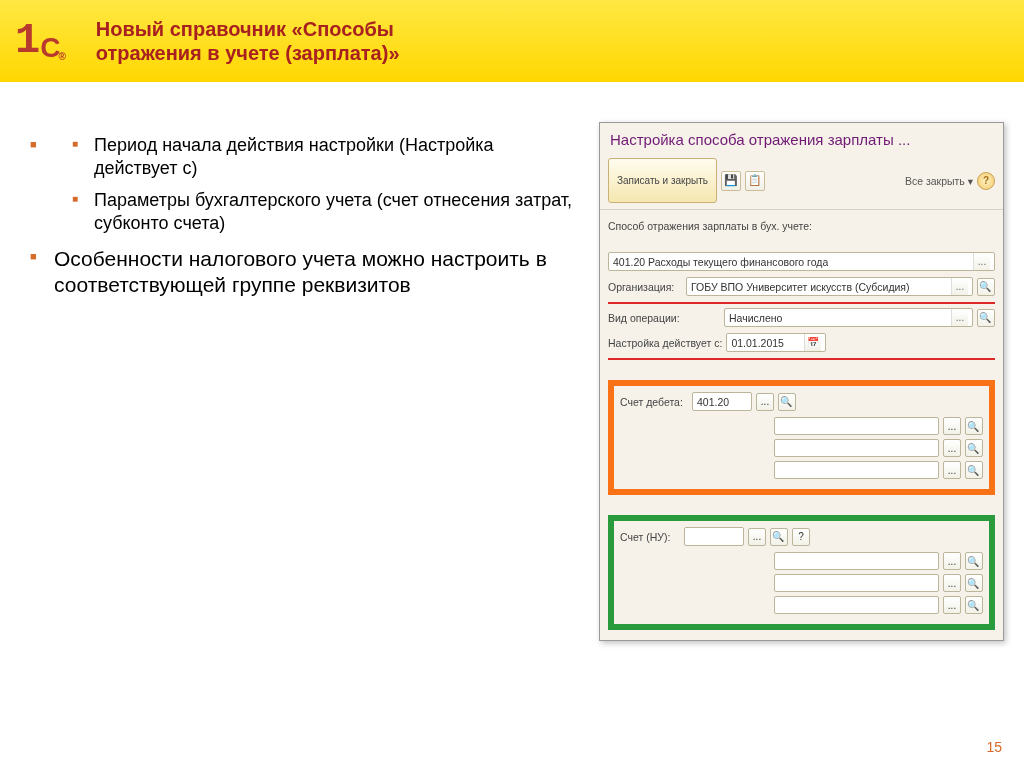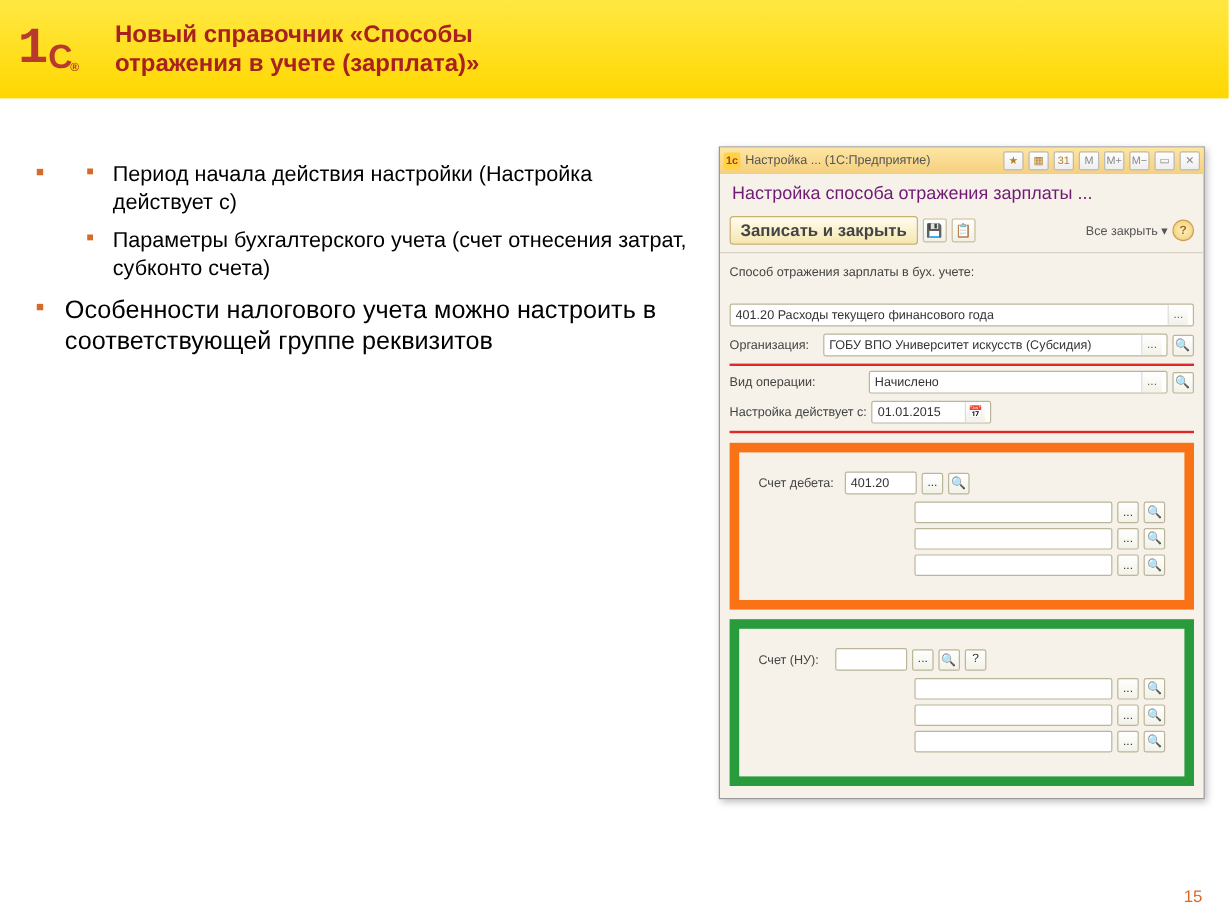--- a/index.html
+++ b/index.html
@@ -126,25 +126,25 @@
   padding: 4px 8px 6px;
   display: flex;
   align-items: center;
   gap: 4px;
   border-bottom: 1px solid #d8d2c4;
 }
 .btn {
   background: linear-gradient(#fffcee, #f5e7b0);
   border: 1px solid #c9b074;
   border-radius: 3px;
-  padding: 3px 8px;
-  font-size: 14px;
+  padding: 16px 8px;
+  font-size: 10px;
   color: #444;
   cursor: pointer;
-  font-weight: bold;
+  font-weight: normal;
 }
 .icon-btn {
   width: 20px; height: 20px;
   background: linear-gradient(#fff,#f0f0e8);
   border: 1px solid #cbbc96;
   border-radius: 2px;
   display: flex; align-items: center; justify-content: center;
   font-size: 11px;
   cursor: pointer;
 }
@@ -188,23 +188,23 @@
   display: flex; align-items: center; justify-content: center;
   border-left: 1px solid #ddd;
   font-size: 10px;
   cursor: pointer;
   color: #666;
   background: linear-gradient(#fff,#f2f2e8);
 }
 .mag-btn { width: 18px; height: 18px; border:1px solid #bbb59a; border-radius:2px; display:flex;align-items:center;justify-content:center;font-size:10px;cursor:pointer;background: linear-gradient(#fff,#f2f2e8);}
 .redline { height: 2px; background: #df2828; margin: 2px 0 4px; }
 .group-box {
-  border: 8px solid #f97316;
-  padding: 16px;
-  margin-top: 8px;
+  border: 6px solid #f97316;
+  padding: 6px;
+  margin-top: 20px;
 }
 .group-box.green { border-color: #2a9b3c; }
 .sub-field {
   display: flex; align-items: center; gap: 4px;
   justify-content: flex-end;
   margin-bottom: 4px;
 }
 .sub-field .inp {
   width: 165px; height: 18px; background:#fff; border:1px solid #bbb59a; border-radius:2px;
   display:flex; align-items:center;
@@ -238,32 +238,20 @@
         <ul class="sub-list">
           <li>Период начала действия настройки (Настройка действует с)</li>
           <li>Параметры бухгалтерского учета (счет отнесения затрат, субконто счета)</li>
         </ul>
       </li>
       <li>Особенности налогового учета можно настроить в соответствующей группе реквизитов</li>
     </ul>
   </div>
 
   <div class="window">
-    <div class="titlebar">
-      <div class="icon1c">1c</div>
-      <div class="win-title">Настройка ...  (1С:Предприятие)</div>
-      <div class="tb-btn small-icon">★</div>
-      <div class="tb-btn small-icon">▦</div>
-      <div class="tb-btn small-icon">31</div>
-      <div class="tb-btn">M</div>
-      <div class="tb-btn">M+</div>
-      <div class="tb-btn">M−</div>
-      <div class="tb-btn">▭</div>
-      <div class="tb-btn">✕</div>
-    </div>
 
     <div class="win-heading">Настройка способа отражения зарплаты ...</div>
 
     <div class="toolbar">
       <button class="btn">Записать и закрыть</button>
       <div class="icon-btn">💾</div>
       <div class="icon-btn">📋</div>
       <div class="spacer"></div>
       <div class="link-text">Все закрыть ▾</div>
       <div class="help-btn">?</div>

